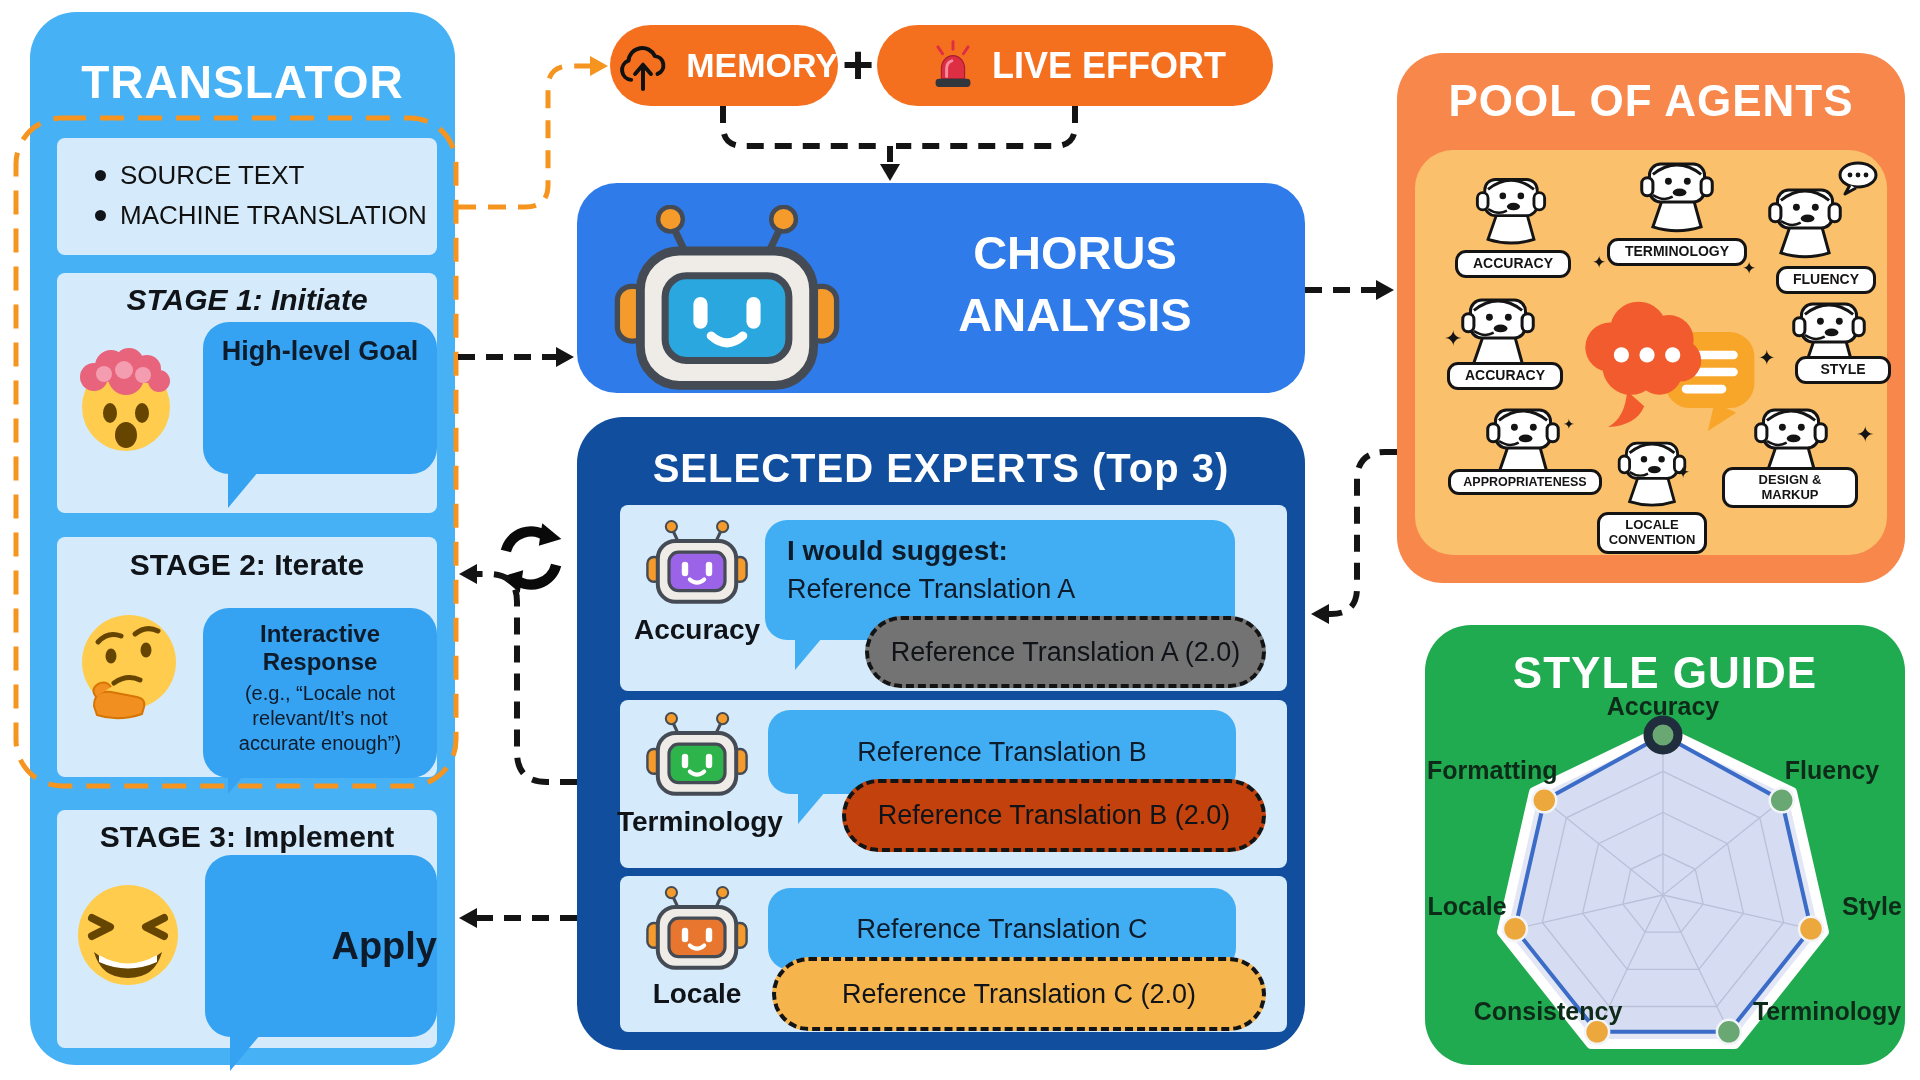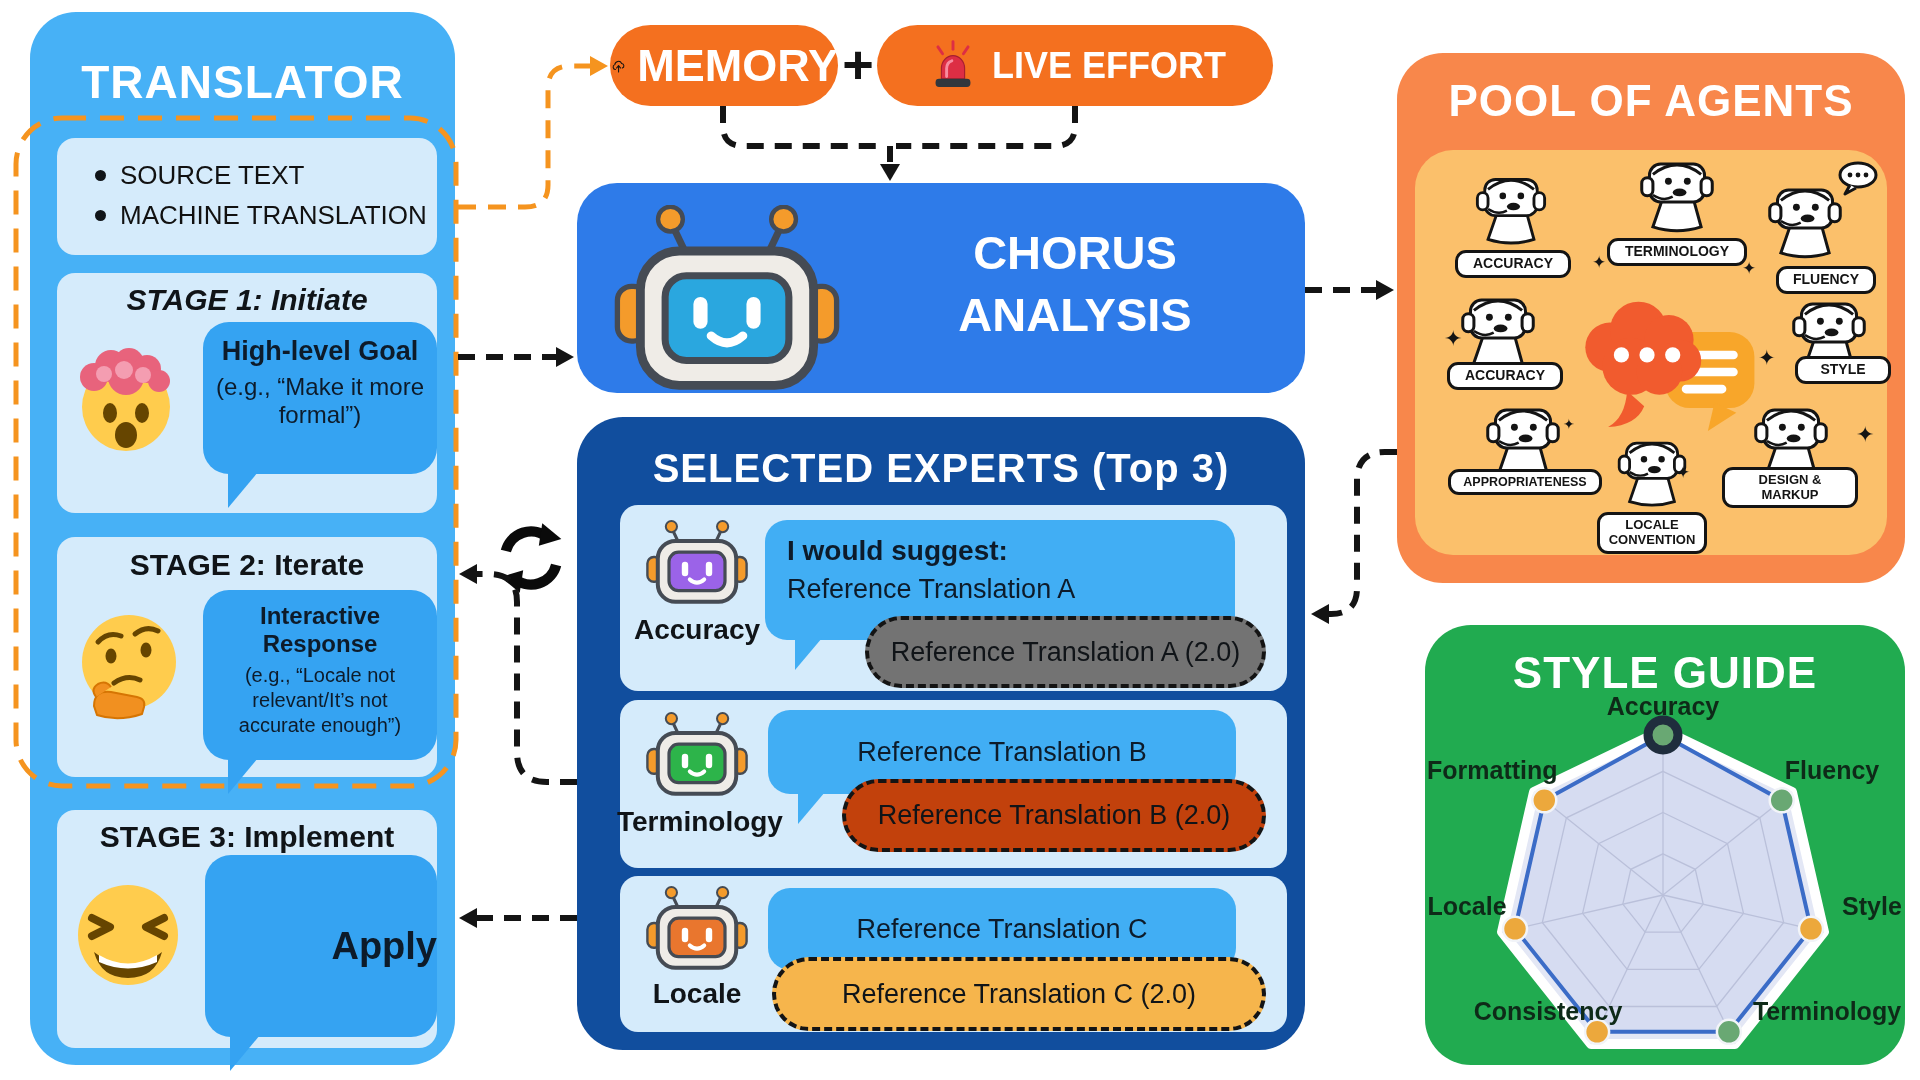--- a/index.html
+++ b/index.html
@@ -3,21 +3,21 @@
 <meta charset="utf-8">
 <style>
   html,body{margin:0;padding:0;}
   body{
     width:1920px;height:1080px;position:relative;background:#ffffff;
     font-family:"Liberation Sans",sans-serif;overflow:hidden;color:#111;
   }
   .abs{position:absolute;}
   .panel{position:absolute;border-radius:46px;}
   .ptitle{position:absolute;color:#fff;font-weight:bold;text-align:center;letter-spacing:1px;}
-  .lightbox{position:absolute;background:#D5EBFB;border-radius:18px;}
+  .lightbox{position:absolute;background:#D5EBFB;border-radius:8px;}
   .stitle{position:absolute;font-weight:bold;color:#101418;text-align:center;font-size:30px;}
   .bubble{position:absolute;background:#35A3F2;border-radius:26px;color:#0d1b2a;text-align:center;}
   .btail{position:absolute;width:0;height:0;border-top:36px solid #35A3F2;border-right:30px solid transparent;}
   .xtail{position:absolute;width:0;height:0;border-top:32px solid #41AEF4;border-right:27px solid transparent;}
   .ebubble{position:absolute;background:#41AEF4;border-radius:22px;color:#0d1b2a;}
   .pill{position:absolute;border:4px dashed #141414;border-radius:60px;display:flex;align-items:center;justify-content:center;font-size:27px;color:#101418;z-index:6;}
   .elabel{position:absolute;font-weight:bold;font-size:28px;text-align:center;color:#101418;}
   .alabel{position:absolute;background:#fff;border:3px solid #141414;border-radius:11px;
           font-weight:bold;text-align:center;color:#141414;display:flex;align-items:center;justify-content:center;
           line-height:1.12;padding:3px 6px;box-sizing:border-box;}
@@ -89,37 +89,36 @@
       <circle cx="38" cy="41" r="8"></circle>
       <circle cx="58" cy="37" r="9"></circle>
       <circle cx="77" cy="42" r="8"></circle>
     </g>
   <ellipse cx="44" cy="80" rx="7" ry="10" fill="#664500"></ellipse>
   <ellipse cx="76" cy="80" rx="7" ry="10" fill="#664500"></ellipse>
   <ellipse cx="60" cy="102" rx="11" ry="13" fill="#664500"></ellipse>
 </svg>
 <div class="bubble" style="left:203px;top:322px;width:234px;height:152px;padding-top:14px;box-sizing:border-box;">
   <div style="font-weight:bold;font-size:27px;">High-level Goal</div>
-  <div style="font-size:24px;margin-top:6px;padding:0 12px;">(e.g., “Make it more formal”)</div>
 </div>
 <div class="btail" style="left:228px;top:472px;"></div>
 
 <div class="lightbox" style="left:57px;top:537px;width:380px;height:240px;"></div>
 <div class="stitle" style="left:57px;top:548px;width:380px;">STAGE 2: Iterate</div>
 <svg class="abs" style="left:68px;top:598px;" width="122" height="140" viewBox="0 0 122 140">
   <circle cx="61" cy="64" r="47" fill="#FFCC4D"></circle>
   <path d="M30 44 q10 -11 23 -6" stroke="#664500" stroke-width="5" fill="none" stroke-linecap="round"></path>
   <path d="M67 36 q11 -9 23 -3" stroke="#664500" stroke-width="5" fill="none" stroke-linecap="round"></path>
   <ellipse cx="43" cy="58" rx="5.5" ry="7.5" fill="#664500"></ellipse>
   <ellipse cx="78" cy="52" rx="5.5" ry="7.5" fill="#664500"></ellipse>
   <path d="M46 85 q13 -9 26 -3" stroke="#664500" stroke-width="5" fill="none" stroke-linecap="round"></path>
   <path d="M26 108 q0 -16 17 -14 l26 5 q9 2 7 10 l-2 7 q-24 8 -45 1 z" fill="#F19020" stroke="#D67503" stroke-width="2"></path>
   <path d="M28 99 q-6 -8 2 -13 q8 -4 13 3" fill="#F19020" stroke="#D67503" stroke-width="2"></path>
 </svg>
-<div class="bubble" style="left:203px;top:590px;width:234px;height:170px;padding-top:12px;box-sizing:border-box;">
+<div class="bubble" style="left:203px;top:608px;width:234px;height:170px;padding-top:12px;box-sizing:border-box;">
   <div style="font-weight:bold;font-size:24px;line-height:1.15;padding:0 30px;">Interactive Response</div>
   <div style="font-size:20px;margin-top:6px;padding:0 14px;line-height:1.25;">(e.g., “Locale not relevant/It’s not accurate enough”)</div>
 </div>
 <div class="btail" style="left:228px;top:758px;"></div>
 
 <div class="lightbox" style="left:57px;top:810px;width:380px;height:238px;"></div>
 <div class="stitle" style="left:57px;top:820px;width:380px;">STAGE 3: Implement</div>
 <svg class="abs" style="left:62px;top:866px;" width="132" height="138" viewBox="0 0 132 138">
   <circle cx="66" cy="69" r="50" fill="#FFCC4D"></circle>
   <path d="M30 52 l18 9 l-18 9" stroke="#664500" stroke-width="8" fill="none" stroke-linecap="round" stroke-linejoin="round"></path>
@@ -131,21 +130,21 @@
   <div style="font-weight:bold;font-size:38px;">Apply</div>
 </div>
 <div class="btail" style="left:230px;top:1035px;"></div>
 
 <div class="badge" style="left:610px;top:25px;width:228px;height:81px;">
   <svg width="66" height="60" viewBox="0 0 100 90" fill="none" stroke="#111" stroke-width="6" stroke-linecap="round" stroke-linejoin="round">
     <path d="M32 66 a15 15 0 0 1 -4 -29 a21 21 0 0 1 40 -7 a14 14 0 0 1 4 27"></path>
     <path d="M50 80 V 46"></path>
       <path d="M38 57 L50 43 L62 57"></path>
   </svg>
-  <span style="font-size:45px;">MEMORY</span>
+  <span style="font-size:34px;">MEMORY</span>
 </div>
 <div class="abs" style="left:836px;top:33px;width:44px;text-align:center;font-size:54px;font-weight:bold;color:#141414;">+</div>
 <div class="badge" style="left:877px;top:25px;width:396px;height:81px;">
   <svg width="58" height="58" viewBox="0 0 100 100">
     <g stroke="#DD2E44" stroke-width="5" stroke-linecap="round">
       <line x1="50" y1="8" x2="50" y2="21"></line>
         <line x1="24" y1="17" x2="32" y2="29"></line>
         <line x1="76" y1="17" x2="68" y2="29"></line>
     </g>
     <path d="M30 72 v-18 a20 22 0 0 1 40 0 v18 z" fill="#DD2E44" stroke="#A61F30" stroke-width="2"></path>

